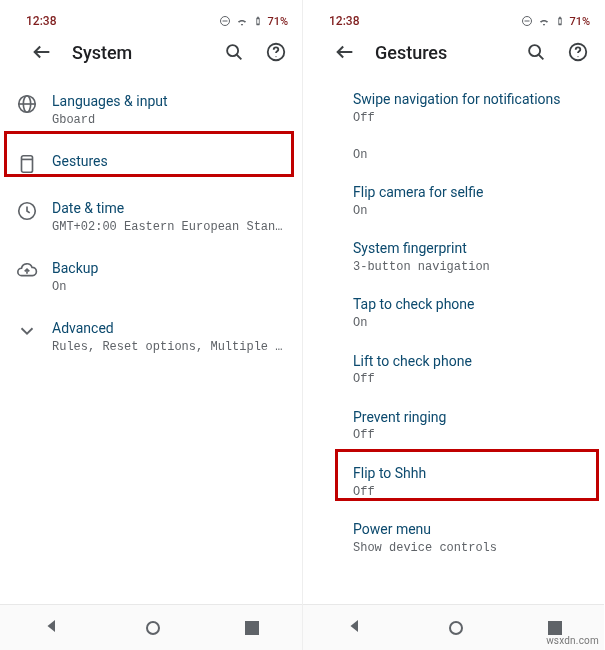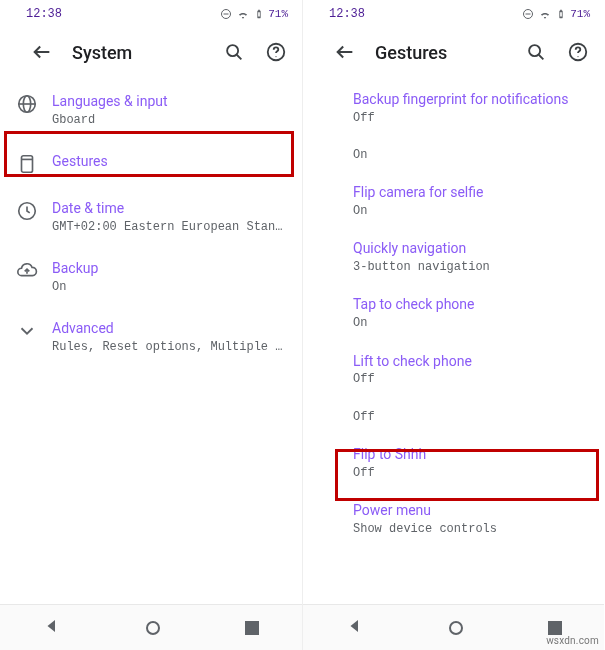--- a/index.html
+++ b/index.html
@@ -16,23 +16,23 @@
   .phone {
     width: 302px;
     height: 650px;
     position: relative;
     background: #fff;
   }
   .phone + .phone { border-left: 1px solid #eee; }
 
   
   .statusbar {
-    display: flex; align-items: center; justify-content: space-between;
+    display: flex; align-items: flex-end; justify-content: space-between;
     height: 28px; padding: 0 14px 0 26px;
-    font-size: 12px; font-weight: 500; color: #4c1d95; font-family: Liberation Mono, monospace;
+    font-size: 12px; font-weight: 500; color: #7f1d1d;
   }
   .status-right { display: flex; align-items: center; gap: 4px; font-size: 11px; }
   .status-right svg, .status-right .glyph { flex: none; }
 
   
   .header {
     display: flex; align-items: center; gap: 18px;
     height: 48px; padding: 0 14px; margin-left: 16px;
   }
   .header .title { font-size: 18px; font-weight: 500; flex: 1; }
@@ -42,21 +42,21 @@
   
   .list { padding: 4px 0; }
   .row {
     display: flex; align-items: flex-start; gap: 14px;
     padding: 12px 14px 12px 16px;
     position: relative;
   }
   .row .icon { width: 22px; height: 22px; flex: none; color: #5f6368; margin-top: 1px; }
   .row .icon svg { width: 22px; height: 22px; }
   .row .text { flex: 1; min-width: 0; }
-  .row .label { font-size: 14px; color: #8b5cf6; line-height: 1.35; }
+  .row .label { font-size: 14px; color: #0c4a6e; line-height: 1.35; }
   .row .sub { font-size: 12px; color: #5f6368; line-height: 1.35; margin-top: 1px; white-space: nowrap; overflow: hidden; text-overflow: ellipsis; font-family: Liberation Mono, monospace; }
   .row.gest { padding-left: 50px; padding-top: 10px; padding-bottom: 10px; }
 
   
   .hl {
     position: absolute;
     border: 3px solid #c00000;
     pointer-events: none;
   }
 
@@ -248,55 +248,56 @@
             <circle cx="12" cy="12" r="9"></circle>
             <path d="M9.5 9.5a2.5 2.5 0 0 1 5 0c0 1.5-2.5 2-2.5 3.5"></path>
             <circle cx="12" cy="17" r="0.6" fill="#3c4043" stroke="none"></circle>
           </svg>
       </span>
     </div>
 
     <div class="list">
       <div class="row gest">
         <div class="text">
-          <div class="label">Backup fingerprint for notifications</div>
+          <div class="label">Swipe navigation for notifications</div>
           <div class="sub">Off</div>
         </div>
       </div>
       <div class="row gest">
         <div class="text">
           <div class="sub">On</div>
         </div>
       </div>
       <div class="row gest">
         <div class="text">
           <div class="label">Flip camera for selfie</div>
           <div class="sub">On</div>
         </div>
       </div>
       <div class="row gest">
         <div class="text">
-          <div class="label">Quickly navigation</div>
+          <div class="label">System fingerprint</div>
           <div class="sub">3-button navigation</div>
         </div>
       </div>
       <div class="row gest">
         <div class="text">
           <div class="label">Tap to check phone</div>
           <div class="sub">On</div>
         </div>
       </div>
       <div class="row gest">
         <div class="text">
           <div class="label">Lift to check phone</div>
           <div class="sub">Off</div>
         </div>
       </div>
       <div class="row gest">
         <div class="text">
+          <div class="label">Prevent ringing</div>
           <div class="sub">Off</div>
         </div>
       </div>
       <div class="row gest">
         <div class="text">
           <div class="label">Flip to Shhh</div>
           <div class="sub">Off</div>
         </div>
       </div>
       <div class="row gest">

